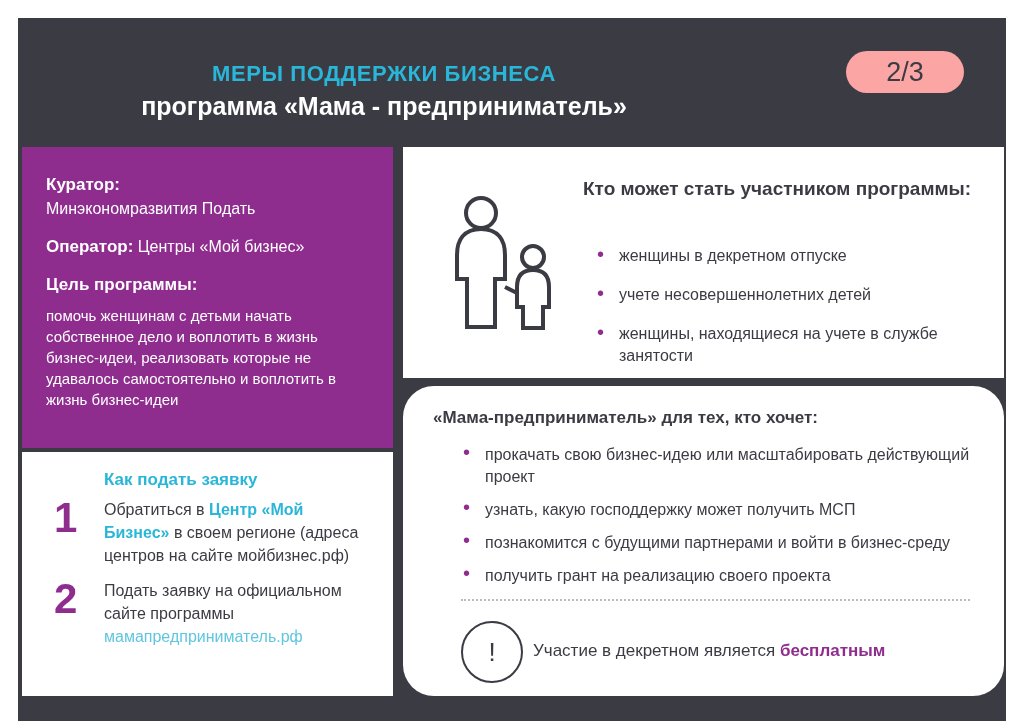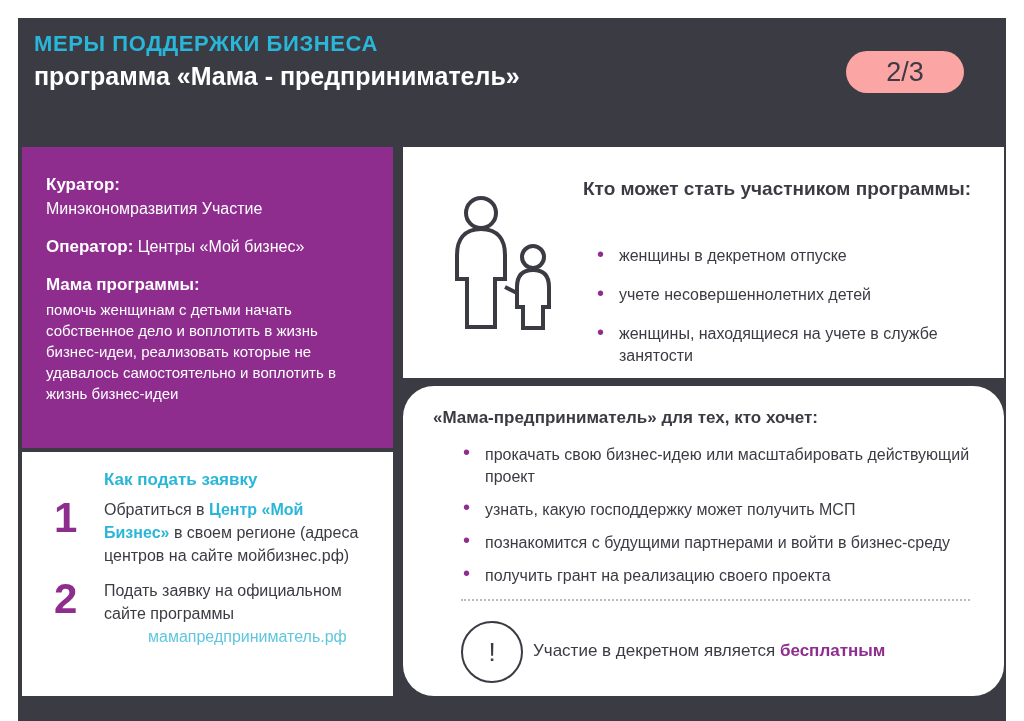--- a/index.html
+++ b/index.html
@@ -22,22 +22,23 @@
     left: 18px;
     top: 18px;
     width: 988px;
     height: 703px;
     background: #3b3b44;
   }
   
   .header {
     position: absolute;
     left: 34px;
-    top: 30px;
+    top: 60px;
     width: 700px;
+    text-align: center;
   }
   .header-kicker {
     color: #29b6d8;
     font-size: 22px;
     font-weight: bold;
     letter-spacing: 0.6px;
     line-height: 28px;
   }
   .header-title {
     color: #ffffff;
@@ -80,21 +81,21 @@
   .purple-card .val {
     font-size: 16px;
     line-height: 24px;
   }
   .purple-card .row {
     margin-bottom: 14px;
   }
   .purple-card .goal-text {
     font-size: 15px;
     line-height: 21px;
-    margin-top: 2px;
+    margin-top: 8px;
   }
   
   .apply-card {
     position: absolute;
     left: 22px;
     top: 452px;
     width: 371px;
     height: 244px;
     background: #ffffff;
     box-sizing: border-box;
@@ -121,21 +122,21 @@
     font-weight: bold;
     color: #8e2d8e;
     line-height: 52px;
   }
   .step-text {
     font-size: 16px;
     line-height: 23px;
     color: #3b3b44;
   }
   .accent-blue { color: #29b6d8; font-weight: bold; }
-  .link-blue { color: #5fc6de; margin-left: 44px; }
+  .link-blue { color: #5fc6de; }
   
   .who-card {
     position: absolute;
     left: 403px;
     top: 147px;
     width: 601px;
     height: 231px;
     background: #ffffff;
     box-sizing: border-box;
     padding: 22px 22px 10px 22px;
@@ -266,28 +267,28 @@
 
   <div class="header">
     <div class="header-kicker">МЕРЫ ПОДДЕРЖКИ БИЗНЕСА</div>
     <div class="header-title">программа «Мама - предприниматель»</div>
   </div>
   <div class="page-badge">2/3</div>
 
   <div class="purple-card">
     <div class="row">
       <div class="lbl">Куратор:</div>
-      <div class="val">Минэкономразвития Участие</div>
+      <div class="val">Минэкономразвития Подать</div>
     </div>
     <div class="row">
       <span class="lbl">Оператор:</span>
       <span class="val">Центры «Мой бизнес»</span>
     </div>
     <div>
-      <div class="lbl">Мама программы:</div>
+      <div class="lbl">Цель программы:</div>
       <div class="goal-text">помочь женщинам с детьми начать собственное дело и воплотить в жизнь бизнес-идеи, реализовать которые не удавалось самостоятельно и воплотить в жизнь бизнес-идеи</div>
     </div>
   </div>
 
   <div class="apply-card">
     <div class="apply-title">Как подать заявку</div>
 
     <div class="step">
       <div class="step-num">1</div>
       <div class="step-text">

